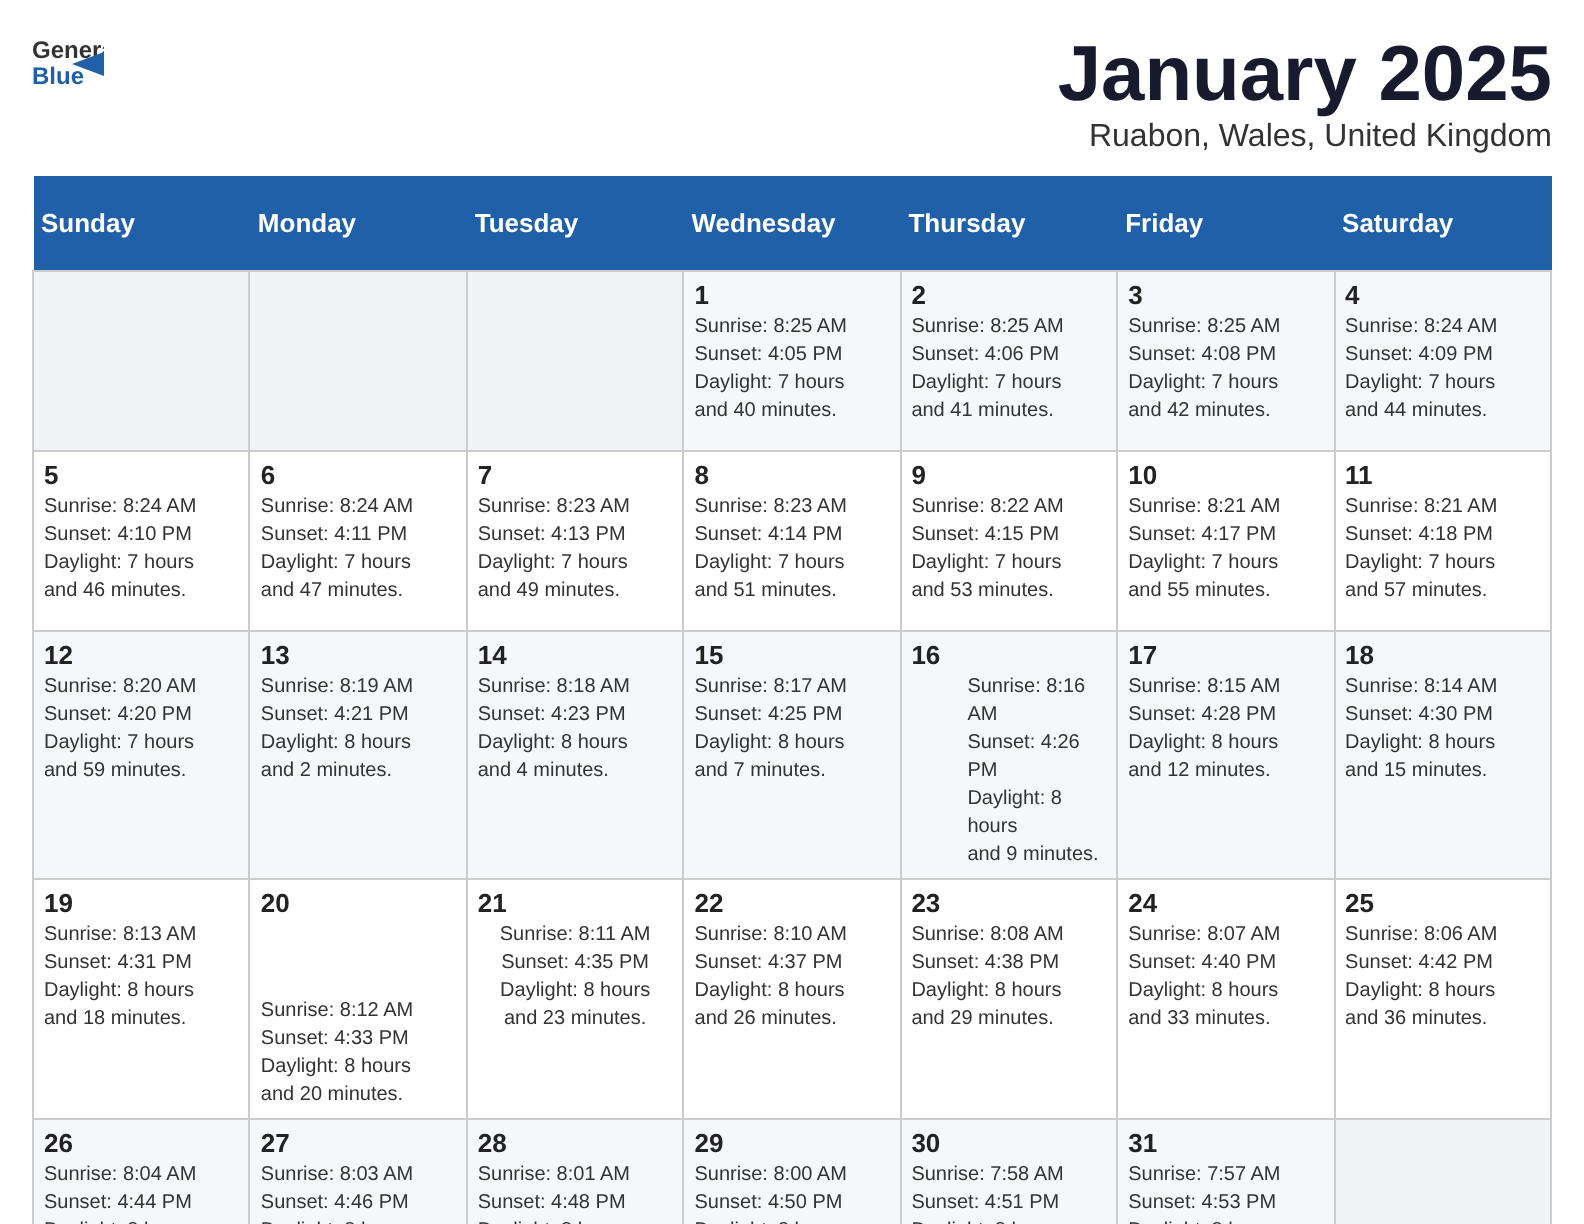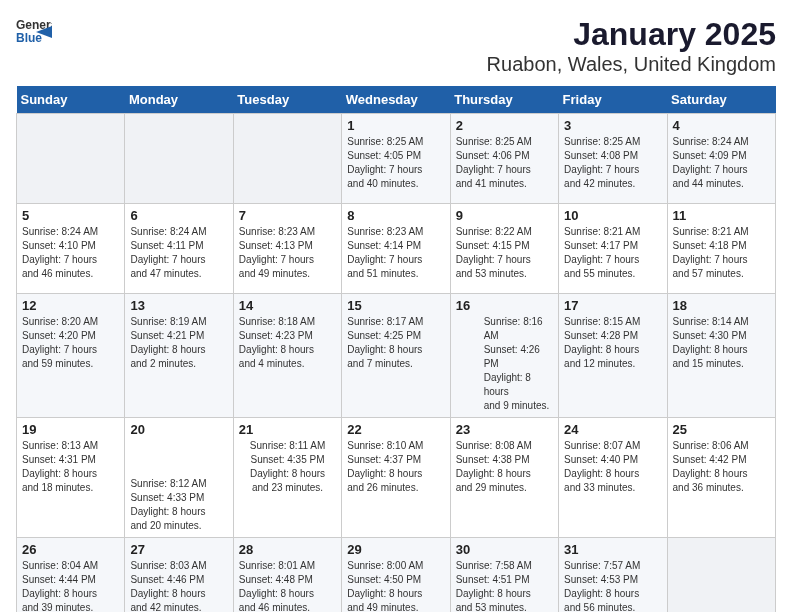--- a/index.html
+++ b/index.html
@@ -18,37 +18,37 @@
     }
     .logo {
       display: flex;
       align-items: center;
       gap: 4px;
     }
     .title-area {
       text-align: right;
     }
     .calendar-title {
-      font-size: 32px;
+      font-size: 39px;
       font-weight: bold;
       color: #1a1a2e;
     }
     .calendar-subtitle {
-      font-size: 20px;
+      font-size: 16px;
       color: #333;
     }
     table {
       width: 100%;
       border-collapse: collapse;
       font-size: 11px;
     }
     thead tr th {
       background-color: #2060a8;
       color: #fff;
-      padding: 6px 4px;
+      padding: 16px 4px;
       text-align: left;
       font-size: 13px;
       font-weight: bold;
     }
     tbody tr td {
       border: 1px solid #ccc;
       vertical-align: top;
       padding: 4px 5px;
       width: 108px;
       min-height: 80px;

